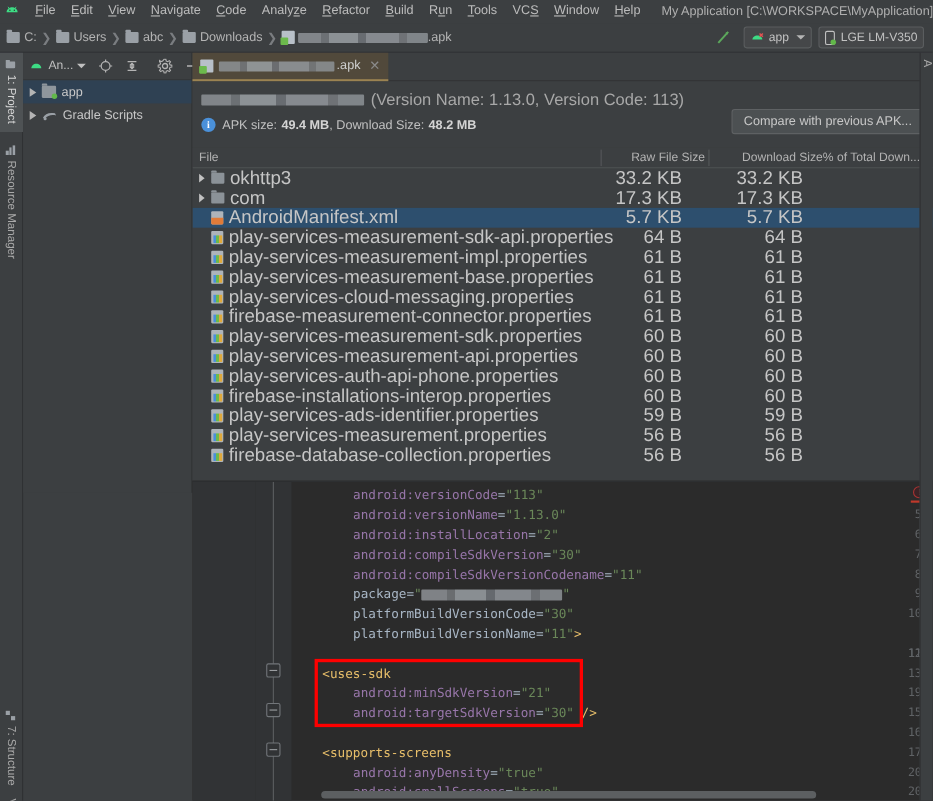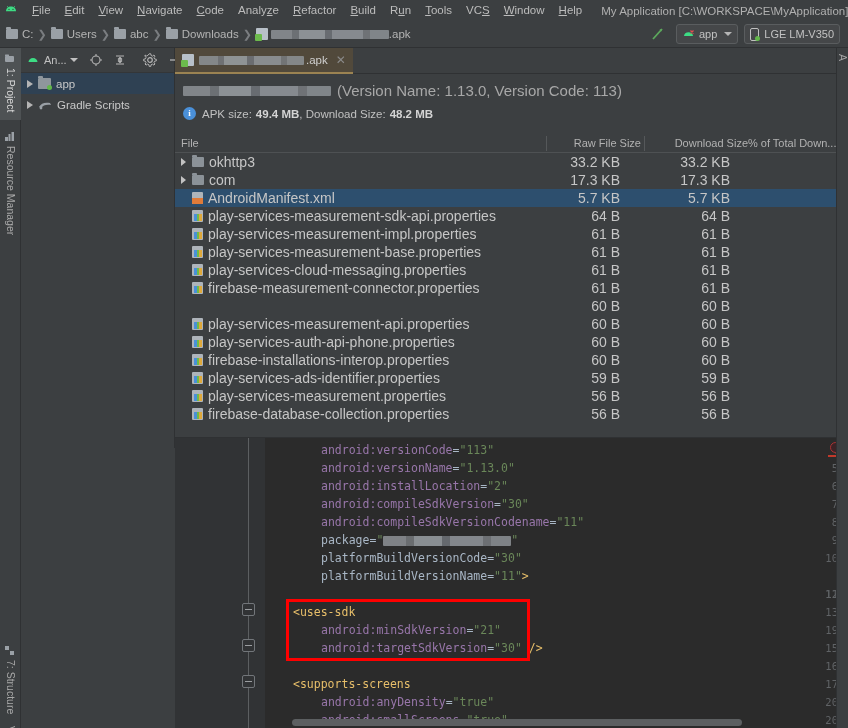--- a/index.html
+++ b/index.html
@@ -175,21 +175,21 @@
   .ftable {
     position:absolute; left:175px; top:134px; width:673px; height:303px;
     background:#3c3f41; overflow:hidden;
   }
   .fthead {
     height:19px; display:flex; align-items:center; position:relative;
     border-bottom:1px solid #4e5153; background:#3c3f41; font-size:11px; color:#b2b2b2;
   }
   .fthead .hc { position:absolute; top:0; height:19px; line-height:19px; }
   .hsep { position:absolute; top:2px; width:1px; height:15px; background:#55585a; }
-  .ftrow { height:18px; position:relative; font-size:14px; color:#c6c6c6; }
+  .ftrow { height:18px; position:relative; font-size:17px; color:#c6c6c6; }
   .ftrow.sel { background:#2d4f6e; }
   .ftrow .c-file { position:absolute; left:6px; top:0; height:18px; display:flex; align-items:center; }
   .ftrow .c-raw  { position:absolute; right:228px; top:0; height:18px; line-height:18px; }
   .ftrow .c-dl   { position:absolute; right:118px; top:0; height:18px; line-height:18px; }
   .tri-s {
     width:0; height:0; margin-right:6px; flex:none;
     border-top:4px solid transparent; border-bottom:4px solid transparent;
     border-left:5.5px solid #c2c2c2;
   }
   .tri-pad { width:11px; flex:none; }
@@ -479,20 +479,23 @@
       <span class="redacted" style="width:148px;height:10px;margin-right:6px;"></span>
       <span>(Version Name: 1.13.0, Version Code: 113)</span>
     </div>
     <div class="apkinfo-row2">
       <span class="info-ic"></span>
       <span>APK size:</span>
       <span class="bold-v" style="margin-left:4px;">49.4 MB</span>
       <span>, Download Size:</span>
       <span class="bold-v" style="margin-left:4px;">48.2 MB</span>
     </div>
+    <div class="cmp-btn">
+      <span>Compare with previous APK...</span>
+    </div>
   </div>
 
   <div class="ftable">
     <div class="fthead">
       <div class="hc" style="left:6px;">File</div>
       <div class="hsep" style="left:371px;"></div>
       <div class="hc" style="left:378px; width:88px; text-align:right;">Raw File Size</div>
       <div class="hsep" style="left:469px;"></div>
       <div class="hc" style="left:388px; width:185px; text-align:right;">Download Size</div>
       <div class="hc" style="left:573px;">% of Total Down...</div>
@@ -565,20 +568,25 @@
         <div class="ftrow">
           <div class="c-file">
             <span class="tri-pad"></span>
             <span class="prop-ic"></span>
             <span>firebase-measurement-connector.properties</span>
           </div>
           <div class="c-raw">61 B</div>
           <div class="c-dl">61 B</div>
         </div>
         <div class="ftrow">
+          <div class="c-file">
+            <span class="tri-pad"></span>
+            <span class="prop-ic"></span>
+            <span>play-services-measurement-sdk.properties</span>
+          </div>
           <div class="c-raw">60 B</div>
           <div class="c-dl">60 B</div>
         </div>
         <div class="ftrow">
           <div class="c-file">
             <span class="tri-pad"></span>
             <span class="prop-ic"></span>
             <span>play-services-measurement-api.properties</span>
           </div>
           <div class="c-raw">60 B</div>

